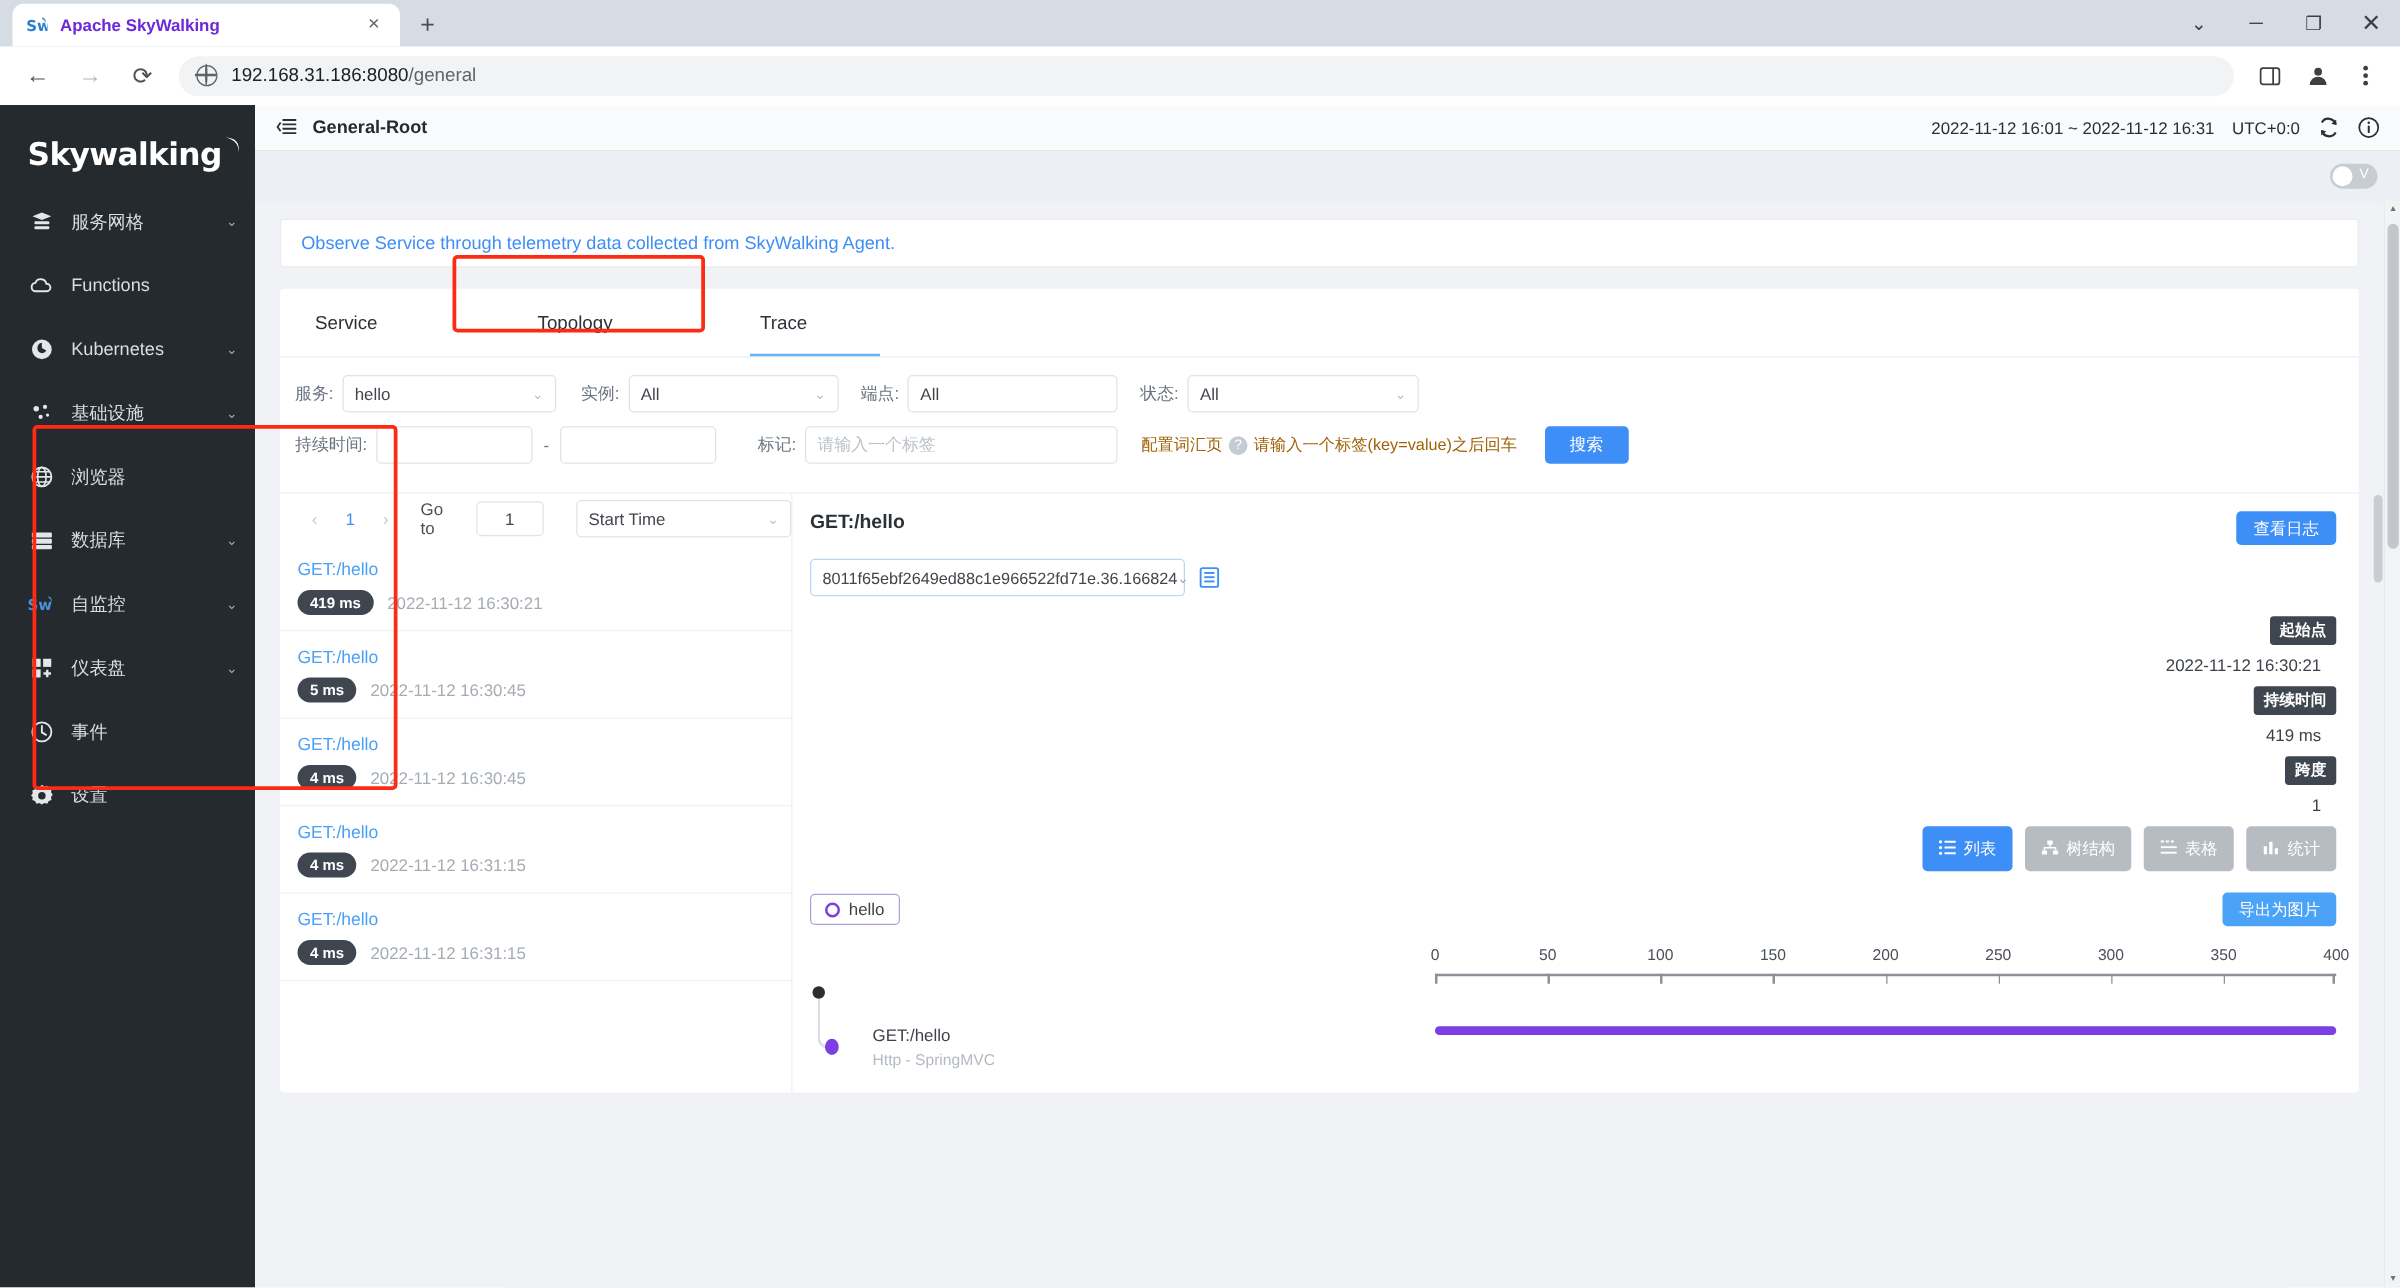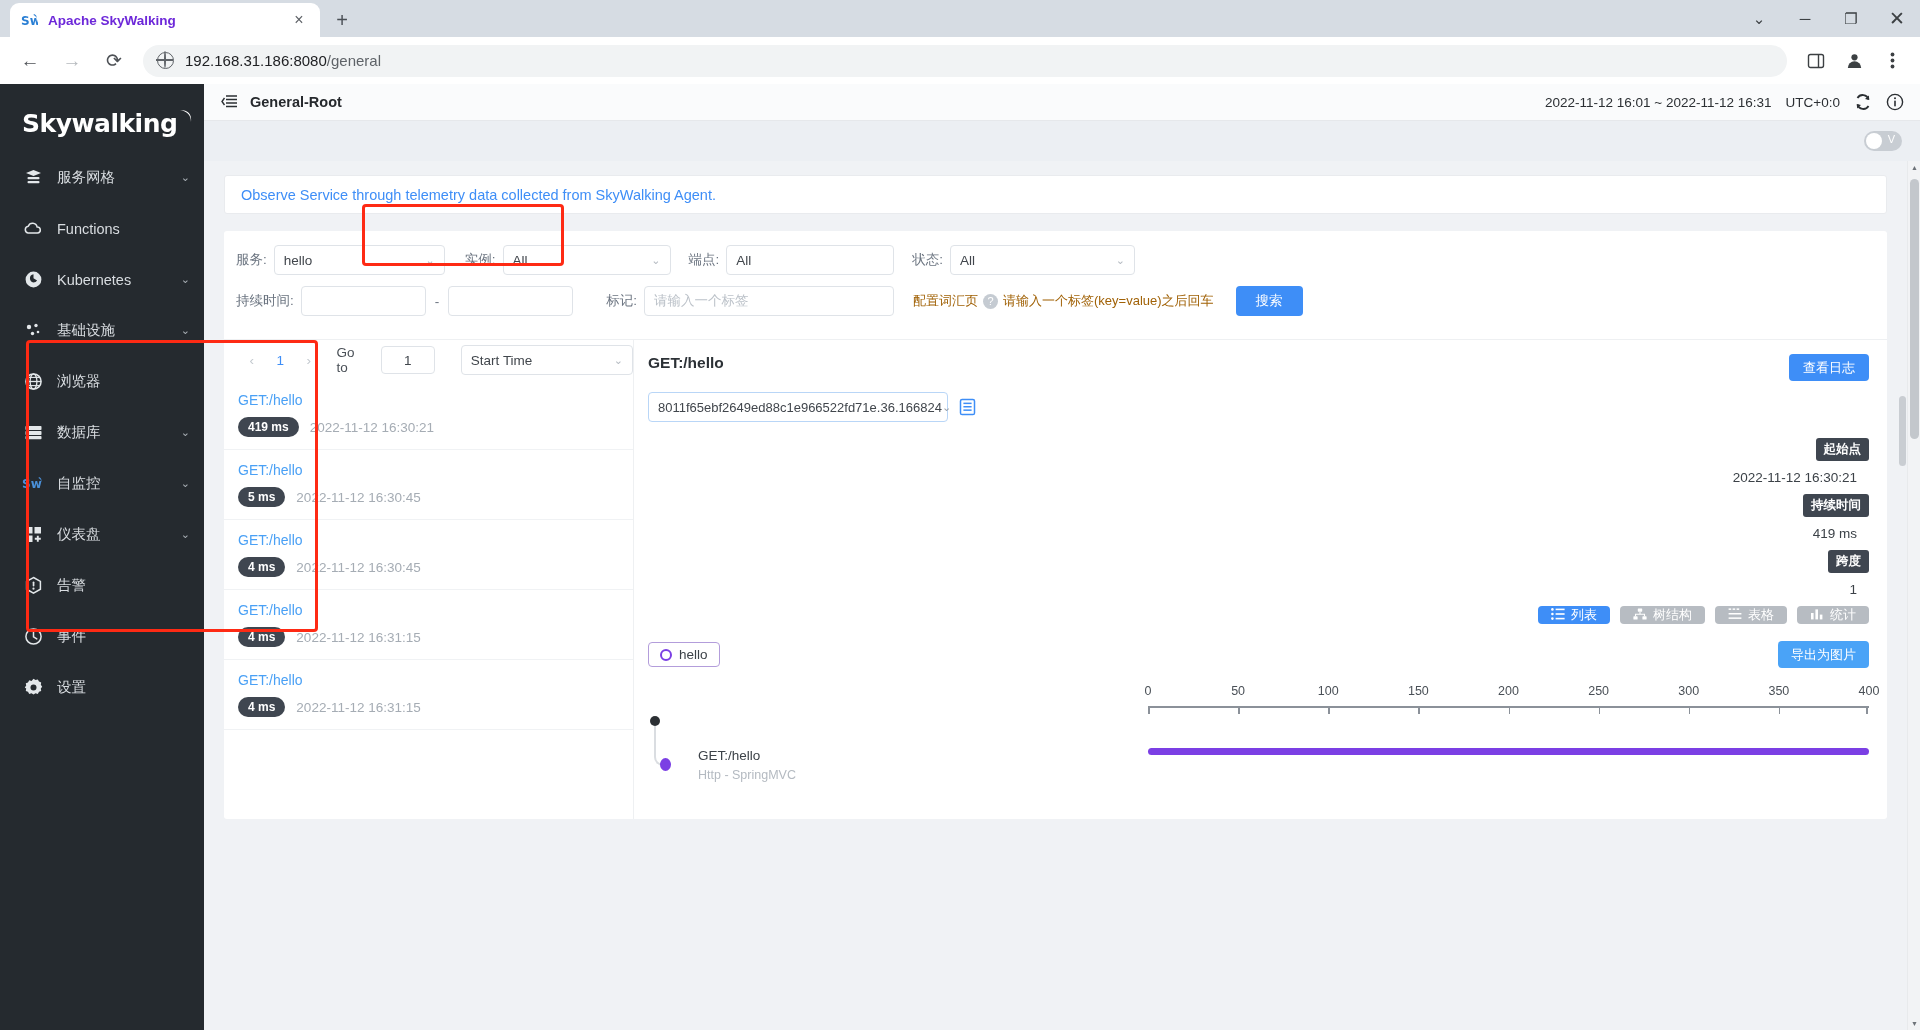--- a/index.html
+++ b/index.html
@@ -126,21 +126,21 @@
   .det-title { font-size:15.5px; font-weight:bold; color:#2c3136; }
   .btn-logs { margin-left:auto; background:#3e8ef7; color:#fff; font-size:13px; border:none; border-radius:4px; height:27px; padding:0 14px; cursor:pointer; }
   .id-row { display:flex; align-items:center; gap:11px; margin-top:11px; }
   .id-sel { width:300px; height:30px; border:1px solid #b9d6f7; border-radius:4px; display:flex; align-items:center; padding:0 9px; font-size:13px; color:#41464c; cursor:pointer; }
   .id-sel .chev { margin-left:auto; color:#9aa2ab; font-size:11px; }
   .copy-ico { color:#3e8ef7; cursor:pointer; display:flex; }
   .stat-row { display:flex; align-items:flex-end; gap:9px; margin-top:16px;flex-direction:column; }
   .stat-badge { background:#3f4650; color:#fff; font-size:12.5px; font-weight:bold; border-radius:3px; padding:3px 8px; }
   .stat-val { font-size:13.5px; color:#3c4248; margin-right:12px; }
   .view-btns { margin-left:auto; display:flex; gap:10px; }
-  .vbtn { height:18px; border:none; border-radius:4px; background:#b7bcc2; color:#fff; font-size:13px; padding:0 13px; display:flex; align-items:center; gap:6px; cursor:pointer; }
+  .vbtn { height:36px; border:none; border-radius:4px; background:#b7bcc2; color:#fff; font-size:13px; padding:0 13px; display:flex; align-items:center; gap:6px; cursor:pointer; }
   .vbtn.on { background:#3e8ef7; }
 
   .svc-row { display:flex; align-items:center; margin-top:17px; }
   .svc-chip { border:1px solid #b39ddb; border-radius:4px; padding:4px 11px; display:flex; align-items:center; gap:7px; font-size:13.5px; color:#3c4248; }
   .svc-dot { width:12px; height:12px; border-radius:50%; border:2px solid #7b3fe4; }
   .btn-export { margin-left:auto; background:#4aa3f7; color:#fff; border:none; border-radius:4px; height:27px; padding:0 13px; font-size:13px; cursor:pointer; }
 
   .gantt { display:flex; margin-top:16px; position:relative; }
   .gantt-left { width:500px; flex:none; position:relative; padding-left:4px; }
   .gantt-right { flex:1; position:relative; }
@@ -321,31 +321,20 @@
               <rect x="2" y="2" width="6.5" height="6.5" fill="#e3e7ea"></rect>
               <rect x="10.5" y="2" width="6.5" height="6.5" fill="#e3e7ea"></rect>
               <rect x="2" y="10.5" width="6.5" height="6.5" fill="#e3e7ea"></rect>
               <path d="M13.8 10.8 v6 M10.8 13.8 h6" stroke="#e3e7ea" stroke-width="1.9"></path>
             </svg>
           </span>
         <span class="nav-label">仪表盘</span>
         <span class="nav-chev">⌄</span>
       </div>
 
-      <div class="nav-item">
-        <span class="nav-ico">
-            <svg width="19" height="19" viewBox="0 0 19 19">
-              <path d="M9.5 1.5 L16.4 5.4 v7.8 L9.5 17.1 L2.6 13.2 V5.4 z" fill="none" stroke="#e3e7ea" stroke-width="1.5"></path>
-              <rect x="8.7" y="5.5" width="1.7" height="5" rx="0.8" fill="#e3e7ea"></rect>
-              <circle cx="9.5" cy="12.7" r="1.1" fill="#e3e7ea"></circle>
-            </svg>
-          </span>
-        <span class="nav-label">告警</span>
-        <span class="nav-chev"></span>
-      </div>
 
       <div class="nav-item">
         <span class="nav-ico">
             <svg width="19" height="19" viewBox="0 0 19 19">
               <circle cx="9.5" cy="9.5" r="7.6" fill="none" stroke="#e3e7ea" stroke-width="1.5"></circle>
               <path d="M9.5 4.8 v5.1 l3.3 2" fill="none" stroke="#e3e7ea" stroke-width="1.5" stroke-linecap="round"></path>
             </svg>
           </span>
         <span class="nav-label">事件</span>
         <span class="nav-chev"></span>
@@ -405,20 +394,32 @@
 
       <div class="scrollwrap">
         <div class="scrollarea">
 
           <div class="banner">
             <span>Observe Service through telemetry data collected from SkyWalking Agent.</span>
           </div>
 
           <div class="panel">
 
+            <div class="tabs-row">
+              <div class="tab-item">
+                <span>Service</span>
+              </div>
+              <div class="tab-item">
+                <span>Topology</span>
+              </div>
+              <div class="tab-item active">
+                <span>Trace</span>
+                <span class="tab-underline"></span>
+              </div>
+            </div>
 
             <div class="filters">
               <div class="frow">
                 <div class="fgrp">
                   <span class="flab">服务:</span>
                   <div class="fsel" style="width:171px">
                     <span>hello</span>
                     <span class="chev">⌄</span>
                   </div>
                 </div>

